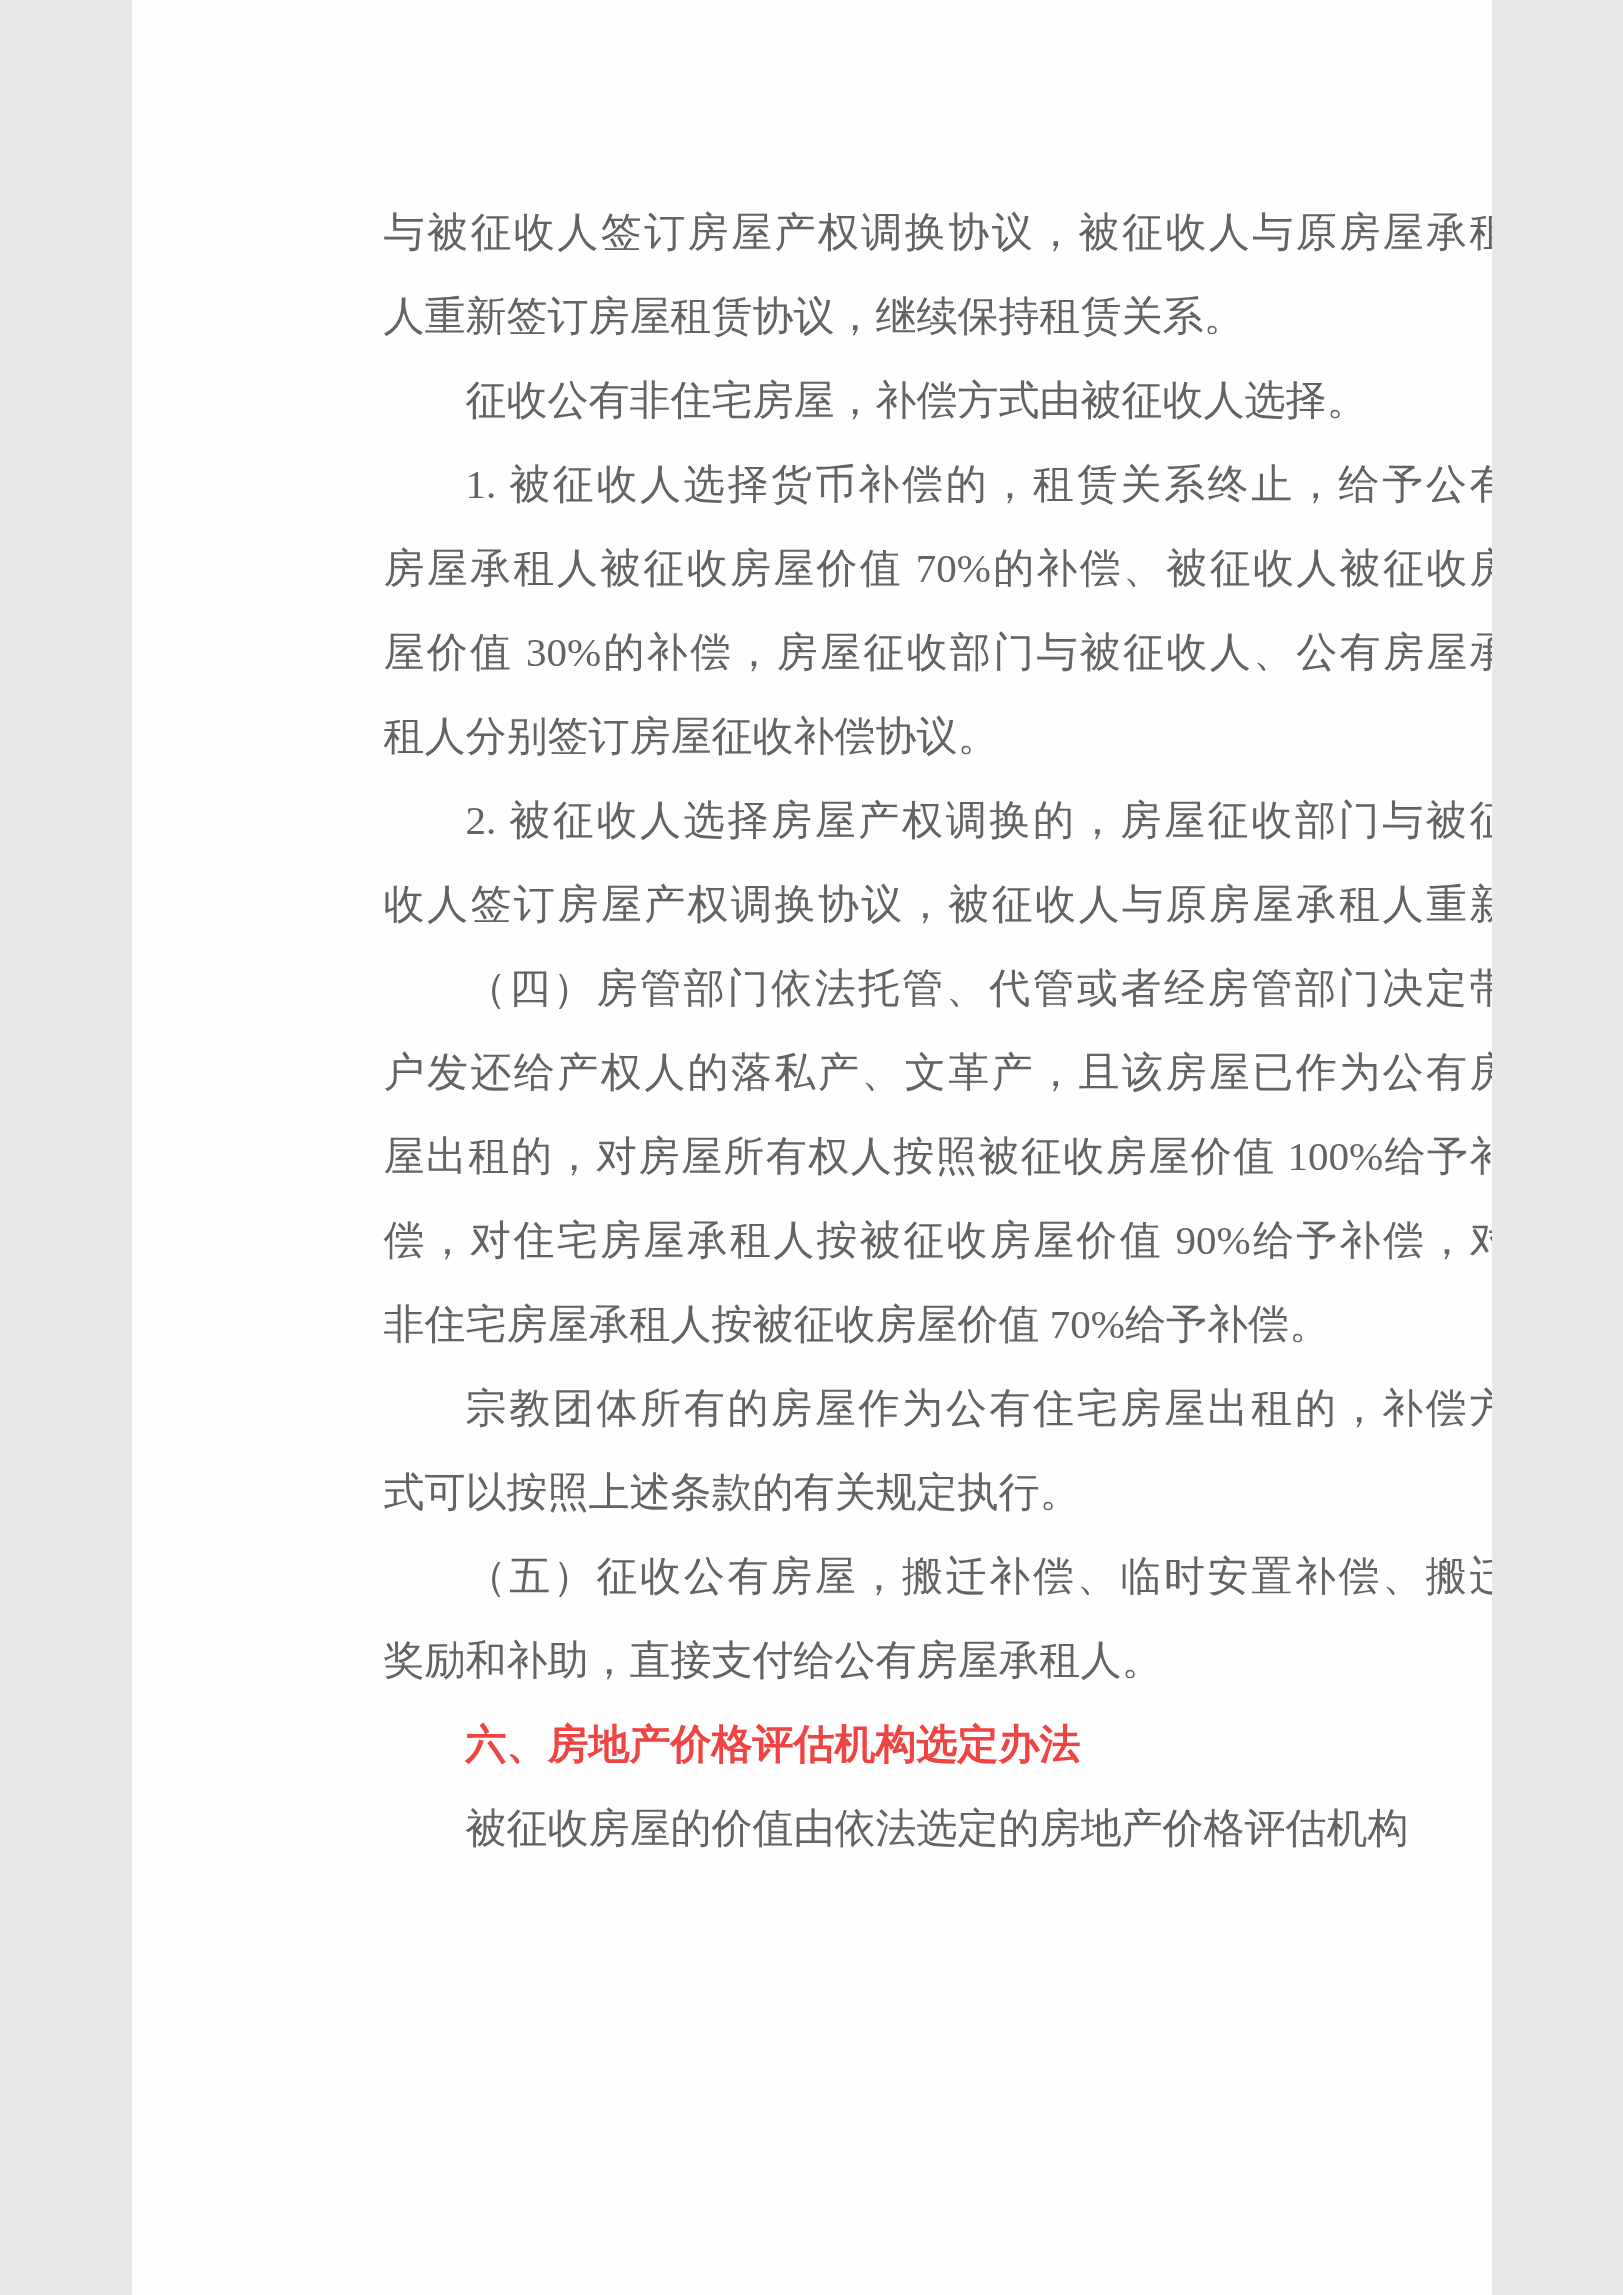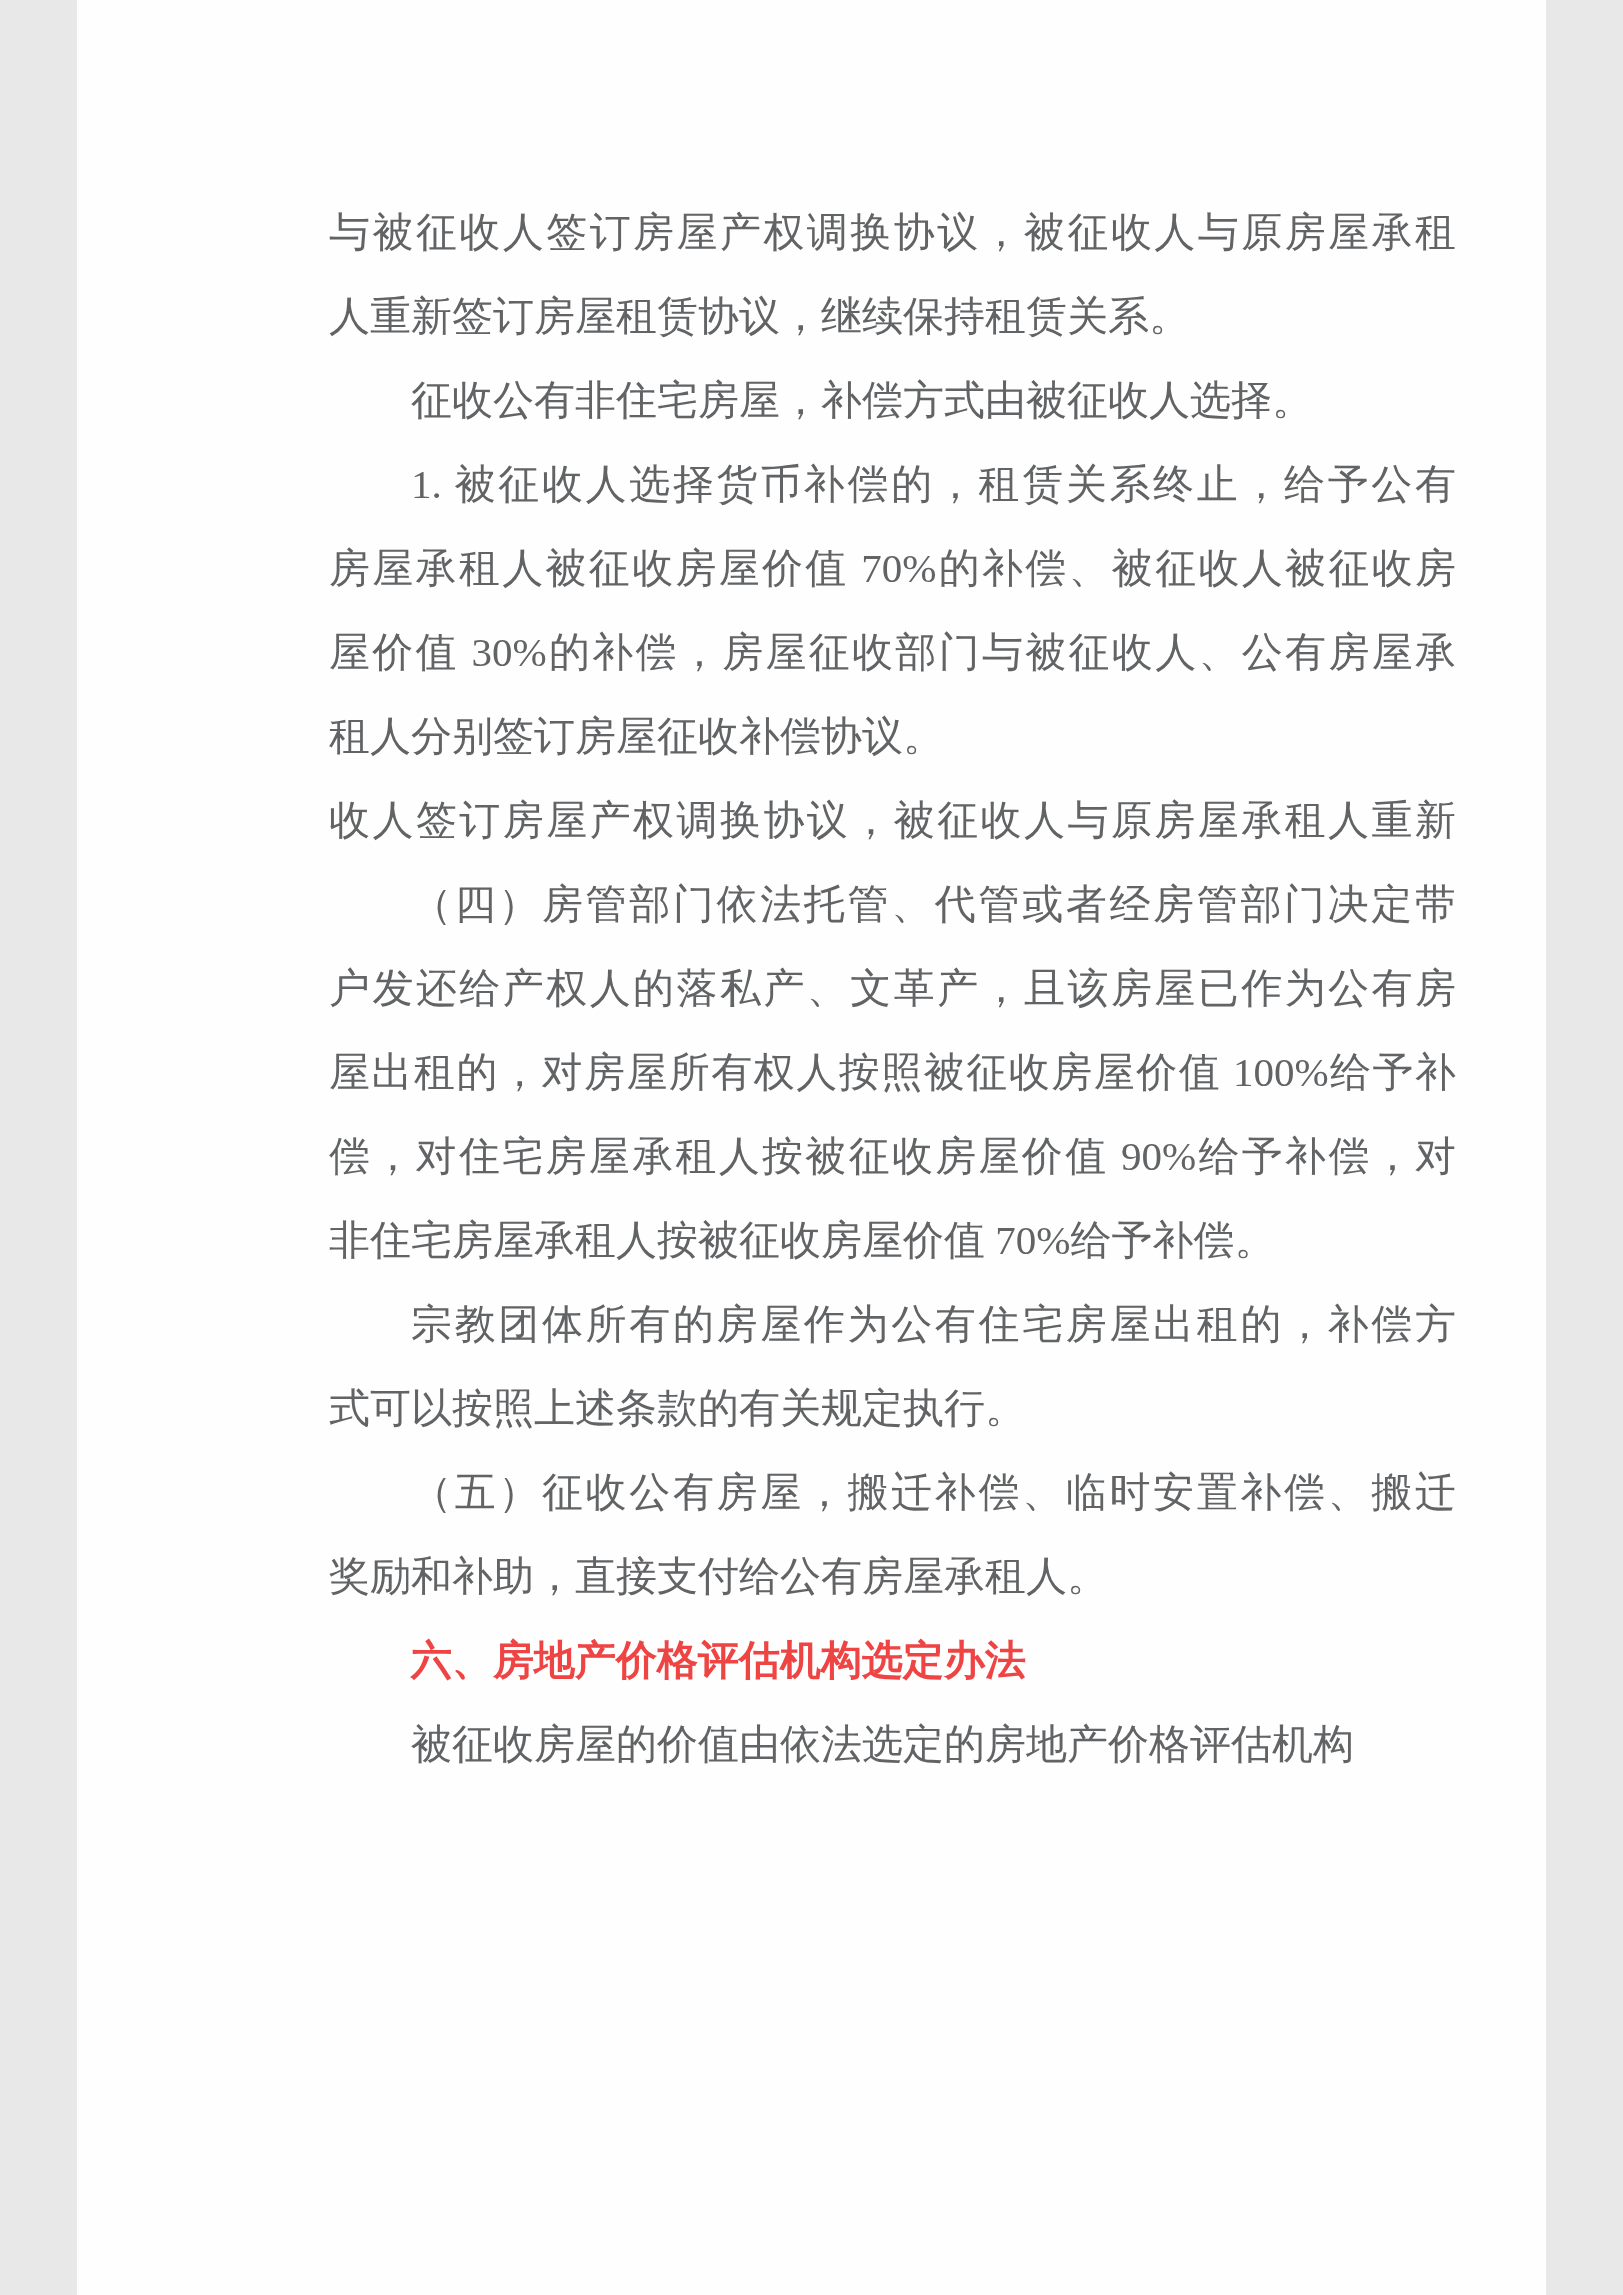--- a/index.html
+++ b/index.html
@@ -2,21 +2,21 @@
 <html style="font-size:10.5px"><head>
 <meta charset="utf-8">
 <style>
   html, body {
     margin: 0;
     padding: 0;
     background: #e8e8e8;
   }
   .page {
     position: relative;
-    width: 1469px;
+    width: 1360px;
     height: 2295px;
     margin: 0 auto;
     background: #fefefe;
     overflow: hidden;
     font-family: "Liberation Serif", "DejaVu Serif", serif;
   }
   .body-text {
     position: absolute;
     left: 252px;
     top: 190px;
@@ -59,20 +59,21 @@
 
 <div class="page">
   <div class="body-text">
       <div class="line just">与被征收人签订房屋产权调换协议，被征收人与原房屋承租</div>
       <div class="line">人重新签订房屋租赁协议，继续保持租赁关系。</div>
       <div class="line indent">征收公有非住宅房屋，补偿方式由被征收人选择。</div>
       <div class="line indent just">1. 被征收人选择货币补偿的，租赁关系终止，给予公有</div>
       <div class="line just">房屋承租人被征收房屋价值 70%的补偿、被征收人被征收房</div>
       <div class="line just">屋价值 30%的补偿，房屋征收部门与被征收人、公有房屋承</div>
       <div class="line">租人分别签订房屋征收补偿协议。</div>
+      <div class="line indent just">2. 被征收人选择房屋产权调换的，房屋征收部门与被征</div>
       <div class="line just">收人签订房屋产权调换协议，被征收人与原房屋承租人重新</div>
       <div class="line indent just">（四）房管部门依法托管、代管或者经房管部门决定带</div>
       <div class="line just">户发还给产权人的落私产、文革产，且该房屋已作为公有房</div>
       <div class="line just">屋出租的，对房屋所有权人按照被征收房屋价值 100%给予补</div>
       <div class="line just">偿，对住宅房屋承租人按被征收房屋价值 90%给予补偿，对</div>
       <div class="line">非住宅房屋承租人按被征收房屋价值 70%给予补偿。</div>
       <div class="line indent just">宗教团体所有的房屋作为公有住宅房屋出租的，补偿方</div>
       <div class="line">式可以按照上述条款的有关规定执行。</div>
       <div class="line indent just">（五）征收公有房屋，搬迁补偿、临时安置补偿、搬迁</div>
       <div class="line">奖励和补助，直接支付给公有房屋承租人。</div>

